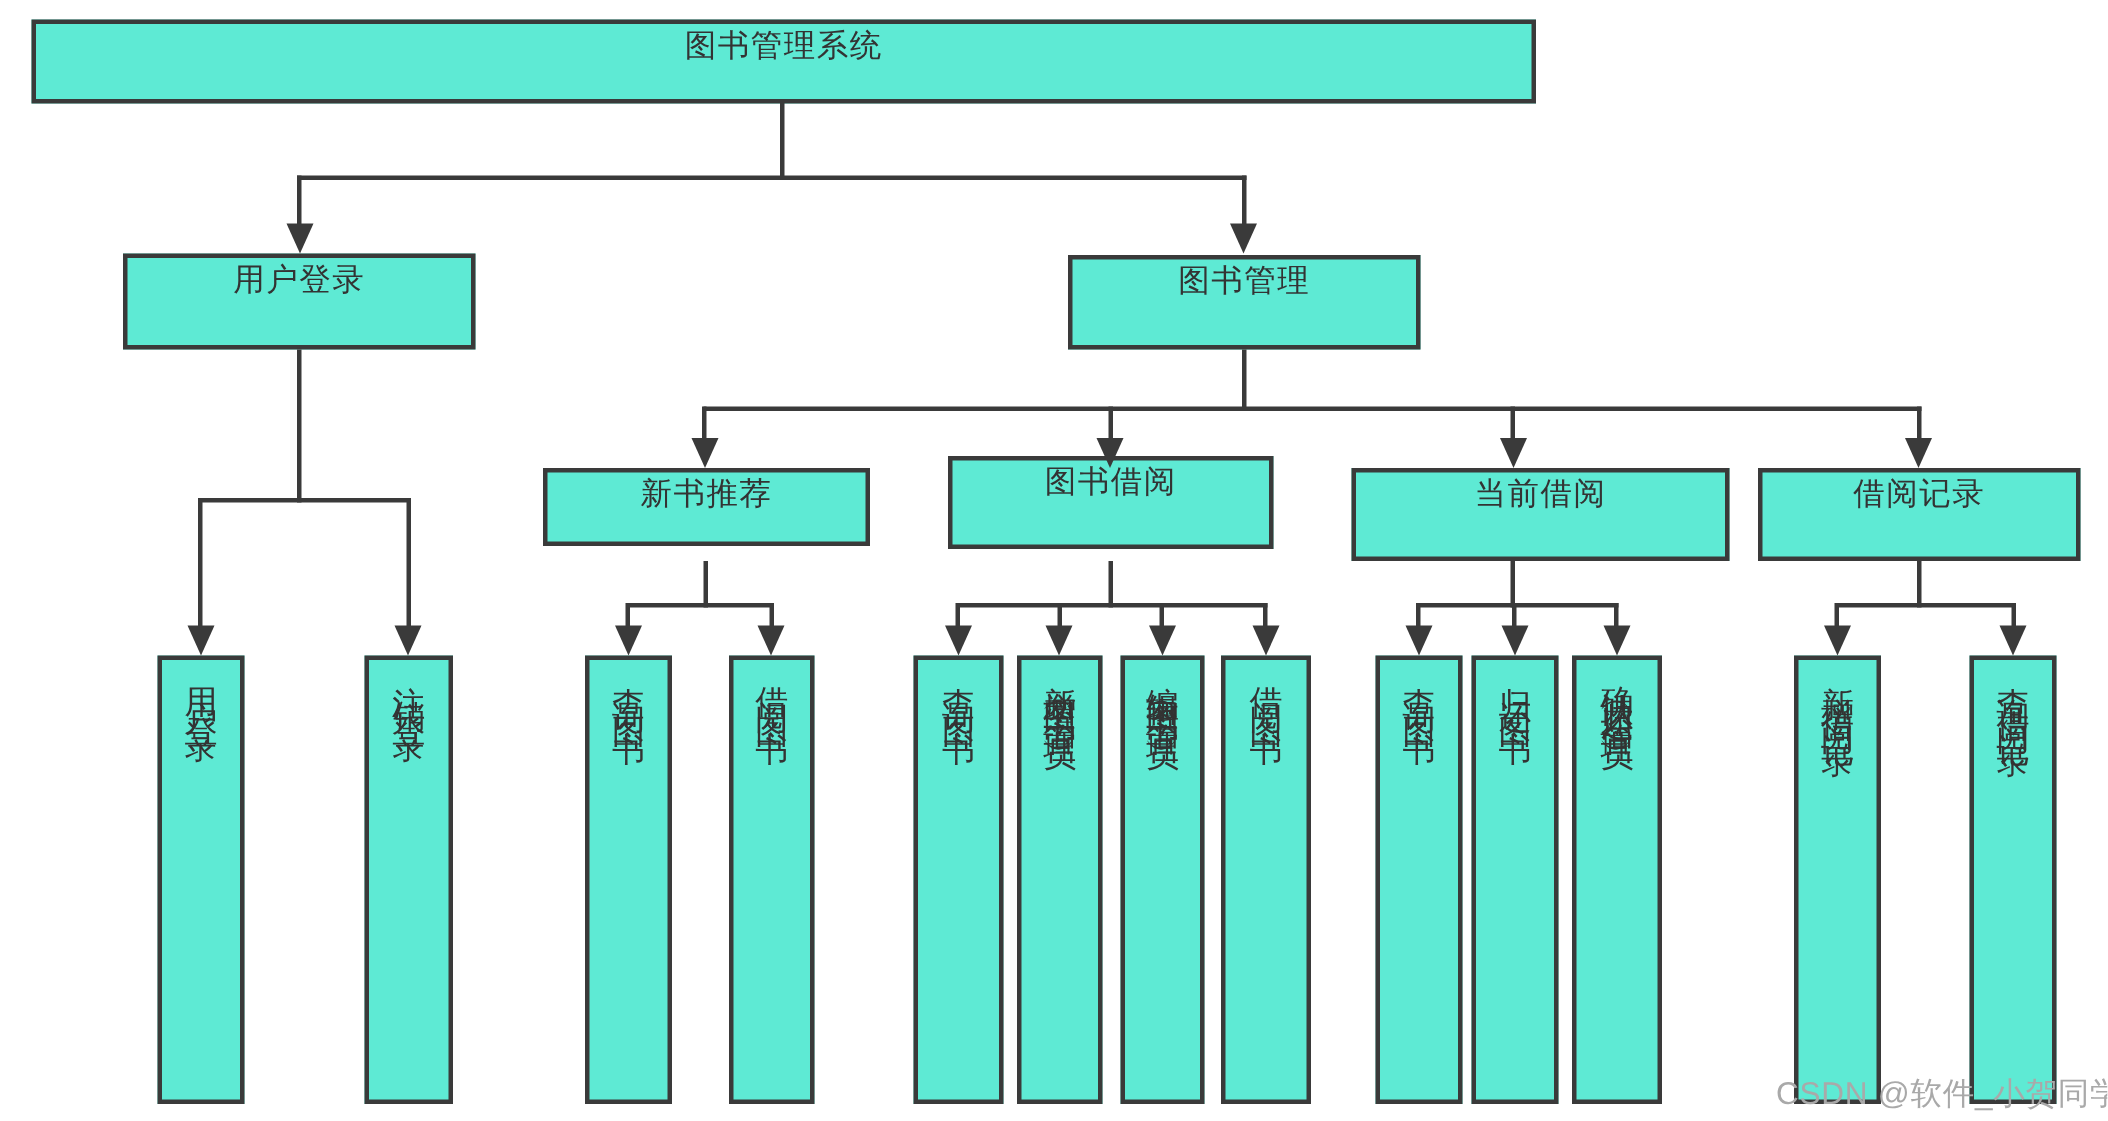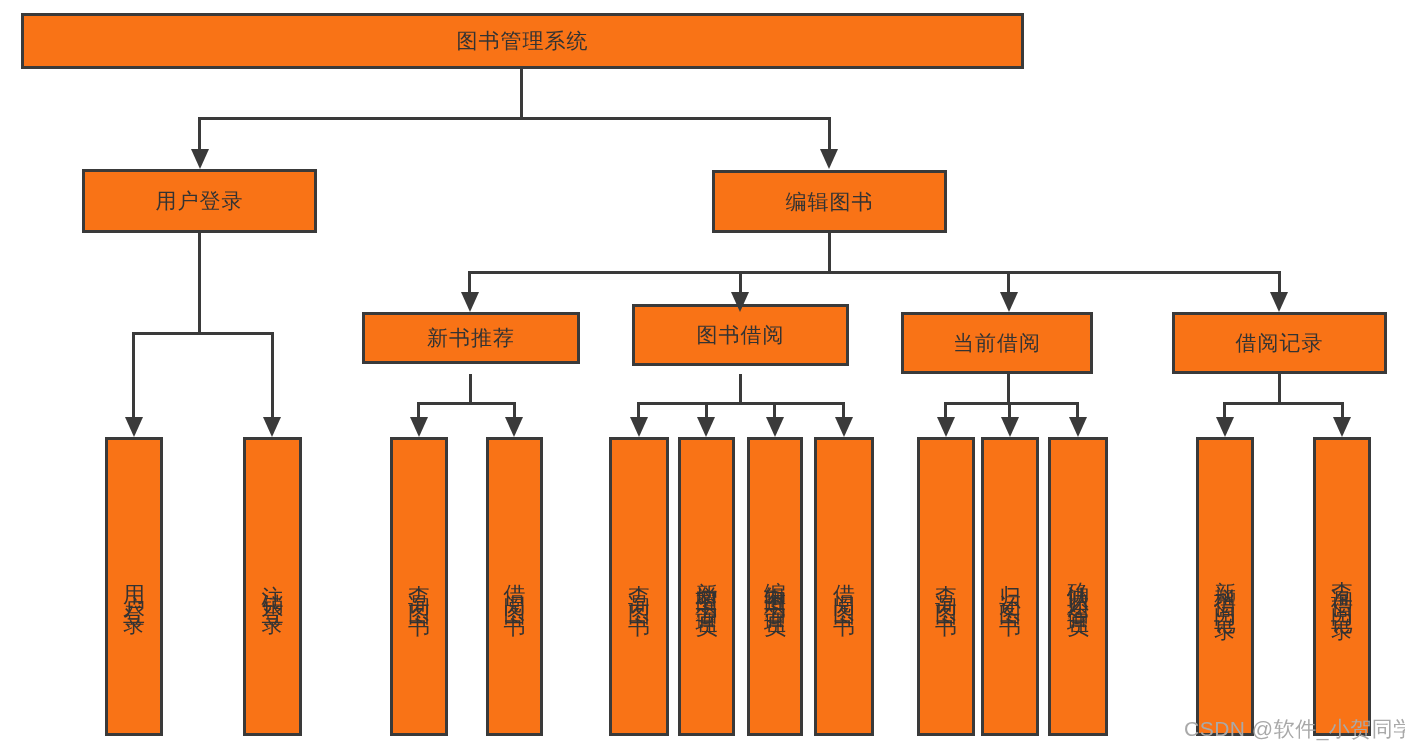--- a/index.html
+++ b/index.html
@@ -1,22 +1,22 @@
 <!DOCTYPE html>
 <html><head>
 <meta charset="utf-8">
 <style>
   html,body{margin:0;padding:0;background:#ffffff;}
   .canvas{
     position:relative;width:1405px;height:747px;background:#ffffff;
     overflow:hidden;font-family:"Liberation Sans",sans-serif;color:#333333;
   }
   .box{
-    position:absolute;box-sizing:border-box;border:3px solid #3a3a3a;background:#f97316;
-    display:flex;align-items:center;justify-content:center;
+    position:absolute;box-sizing:border-box;border:3px solid #3a3a3a;background:#5eead4;
+    display:flex;align-items:flex-start;justify-content:center;
   }
   .hlabel{font-size:21px;letter-spacing:1px;color:#333333;white-space:nowrap;}
   .vlabel{
     writing-mode:vertical-lr;text-orientation:mixed;
     font-size:22px;line-height:1;color:#333333;white-space:nowrap;
   }
   .ls10{letter-spacing:10px;}
   .ls8{letter-spacing:8px;}
   .ls5{letter-spacing:5px;}
   .vline{position:absolute;width:3px;background:#3a3a3a;}
@@ -37,30 +37,30 @@
 <div class="canvas">
 
   <div class="box" style="left:21px;top:13px;width:1003px;height:56px">
     <span class="hlabel">图书管理系统</span>
   </div>
 
   <div class="box" style="left:82px;top:169px;width:235px;height:64px">
     <span class="hlabel">用户登录</span>
   </div>
   <div class="box" style="left:712px;top:170px;width:235px;height:63px">
-    <span class="hlabel">编辑图书</span>
+    <span class="hlabel">图书管理</span>
   </div>
 
   <div class="box" style="left:362px;top:312px;width:218px;height:52px">
     <span class="hlabel">新书推荐</span>
   </div>
   <div class="box" style="left:632px;top:304px;width:217px;height:62px">
     <span class="hlabel">图书借阅</span>
   </div>
-  <div class="box" style="left:901px;top:312px;width:192px;height:62px">
+  <div class="box" style="left:901px;top:312px;width:252px;height:62px">
     <span class="hlabel">当前借阅</span>
   </div>
   <div class="box" style="left:1172px;top:312px;width:215px;height:62px">
     <span class="hlabel">借阅记录</span>
   </div>
 
   <div class="box" style="left:105px;top:437px;width:58px;height:299px">
     <span class="vlabel ls10">用户登录</span>
   </div>
   <div class="box" style="left:243px;top:437px;width:59px;height:299px">

